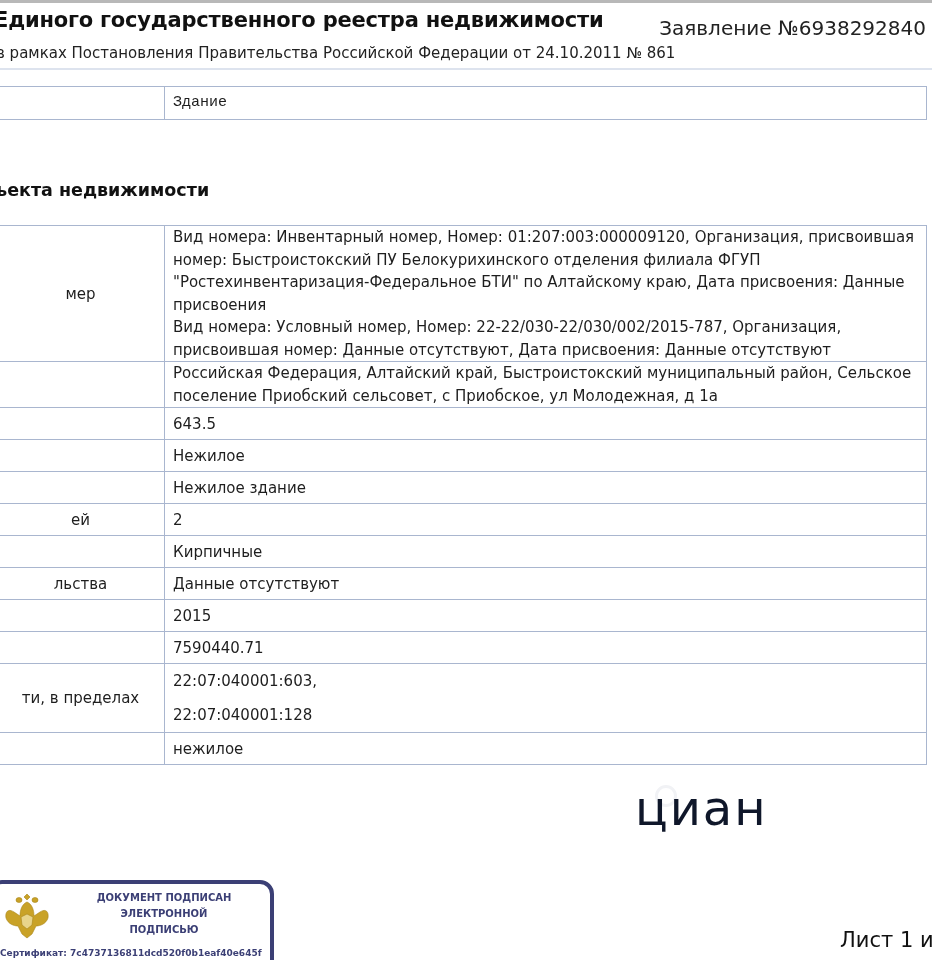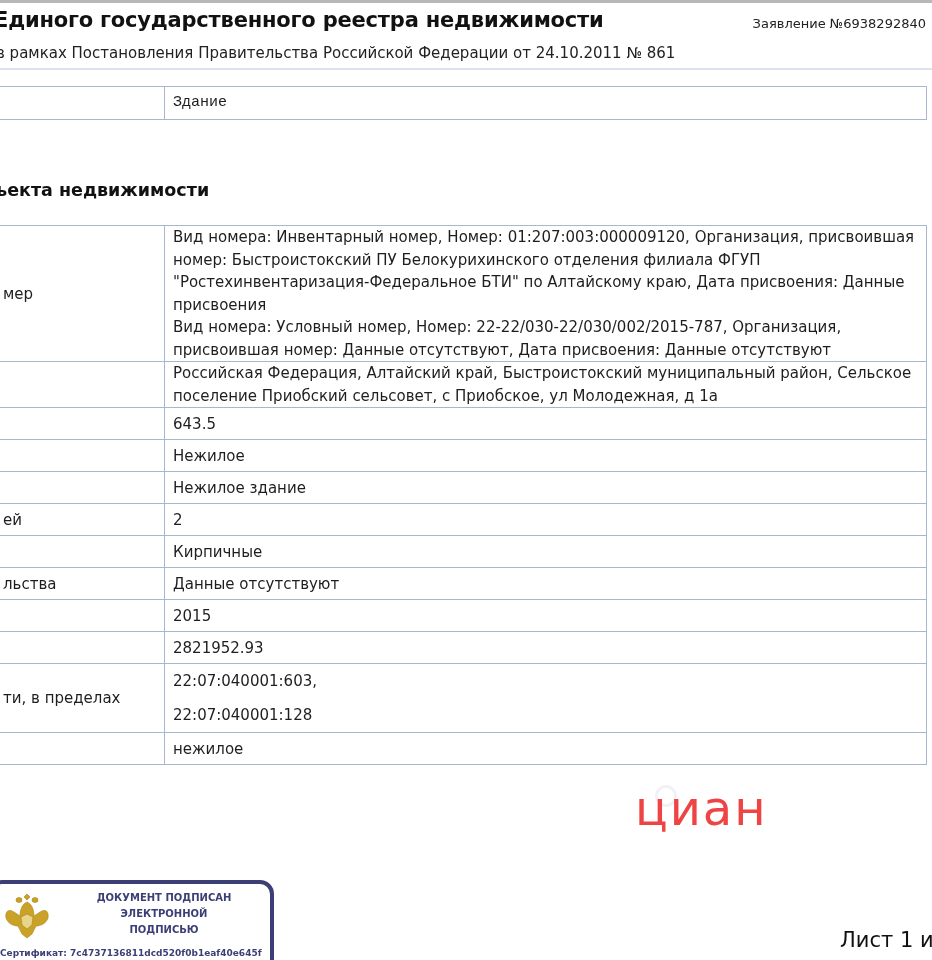--- a/index.html
+++ b/index.html
@@ -6,38 +6,38 @@
   body {
     width: 932px; height: 960px; overflow: hidden; position: relative;
     background: #ffffff; color: #1a1a1a;
     font-family: "DejaVu Sans", sans-serif;
   }
   .topline { position: absolute; left: 0; top: 0; width: 932px; height: 3px; background: #b8b8b8; }
   .title {
     position: absolute; left: -6px; top: 8px; font-size: 21px; font-weight: bold; white-space: nowrap;
     color: #111; letter-spacing: -0.2px;
   }
-  .app-no { position: absolute; right: 6px; top: 16px; font-size: 13px; white-space: nowrap; color: #222; }
+  .app-no { position: absolute; right: 6px; top: 16px; font-size: 20px; white-space: nowrap; color: #222; }
   .subtitle { position: absolute; left: -4px; top: 44px; font-size: 15px; white-space: nowrap; color: #222; }
   .subline { position: absolute; left: 0; top: 68px; width: 932px; height: 2px; background: #dde3ee; }
 
   table.grid { position: absolute; left: -2px; border-collapse: collapse; table-layout: fixed; width: 929px; }
   table.grid td { border: 1.5px solid #a9b6cf; font-size: 15px; color: #1e1e1e; padding: 0 6px 0 8px; vertical-align: middle; line-height: 22px; }
-  table.grid td.lbl { width: 155px; padding-left: 4px; white-space: nowrap; overflow: hidden; }
+  table.grid td.lbl { width: 155px; padding-left: 4px; white-space: nowrap; overflow: hidden; text-align: center; }
   table.grid td.val { padding-left: 8px; }
   #t1 { top: 86px; }
   #t1 td { height: 32px; font-family: Liberation Mono, monospace; }
   #t2 { top: 225px; }
   #t2 td { height: 31px; }
   #t2 td.multi { line-height: 22.5px; padding-top: 0; padding-bottom: 0; }
   #t2 td.tall2 { line-height: 34px; }
 
   .section { position: absolute; left: -6px; top: 180px; font-size: 17.5px; font-weight: bold; white-space: nowrap; color: #111; }
 
-  .watermark { position: absolute; left: 635px; top: 780px; font-size: 48px; color: #ef4444; letter-spacing: 2px; pointer-events: none; }
+  .watermark { position: absolute; left: 635px; top: 780px; font-size: 48px; color: #0f172a; letter-spacing: 2px; pointer-events: none; }
   .wm-pin { position: absolute; left: 655px; top: 785px; width: 16px; height: 16px; border: 3px solid #f1f2f5; border-radius: 50%; }
 
   .stamp {
     position: absolute; left: -12px; top: 880px; width: 278px; height: 95px;
     border: 4px solid #3b3f75; border-radius: 14px; background: #fff;
   }
   .emblem { position: absolute; left: 10px; top: 6px; width: 50px; height: 52px; }
   .stamp-title { position: absolute; left: 72px; top: 6px; width: 200px; text-align: center; font-size: 10px; font-weight: bold; color: #3b3f75; line-height: 16px; }
   .stamp-cert { position: absolute; left: 0; top: 64px; width: 280px; font-size: 9px; font-weight: bold; color: #3b3f75; white-space: nowrap; padding-left: 8px; }
   .page-no { position: absolute; left: 840px; top: 928px; font-size: 21px; white-space: nowrap; color: #111; }
@@ -105,21 +105,21 @@
   <tr>
     <td class="lbl">льства</td>
     <td class="val">Данные отсутствуют</td>
   </tr>
   <tr>
     <td class="lbl"></td>
     <td class="val">2015</td>
   </tr>
   <tr>
     <td class="lbl"></td>
-    <td class="val">2821952.93</td>
+    <td class="val">7590440.71</td>
   </tr>
   <tr>
     <td class="lbl">ти, в пределах</td>
     <td class="val tall2" style="height:67px">
       <div>22:07:040001:603,</div>
       <div>22:07:040001:128</div>
     </td>
   </tr>
   <tr>
     <td class="lbl"></td>

